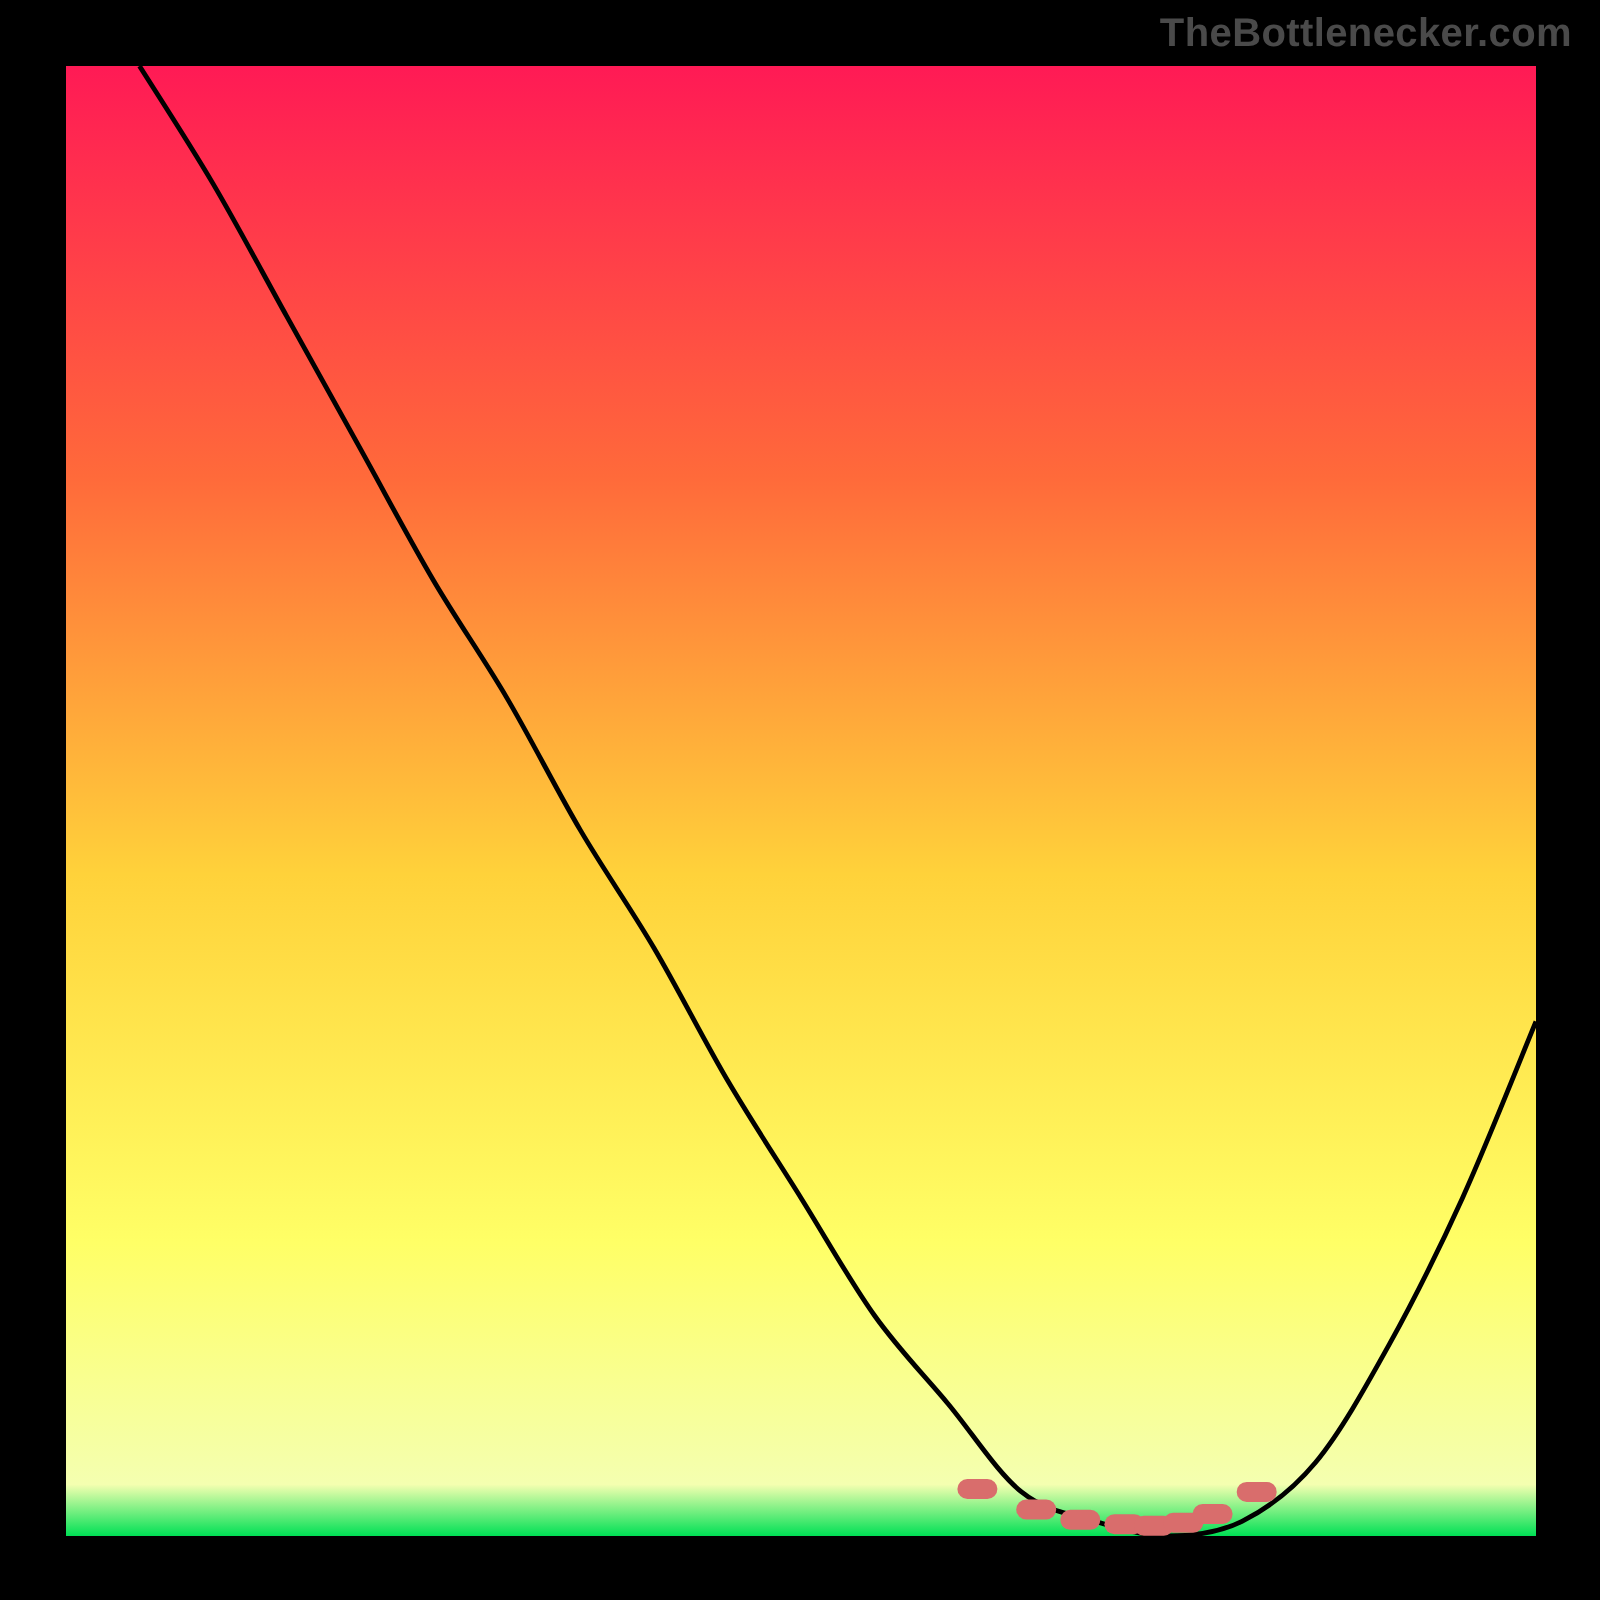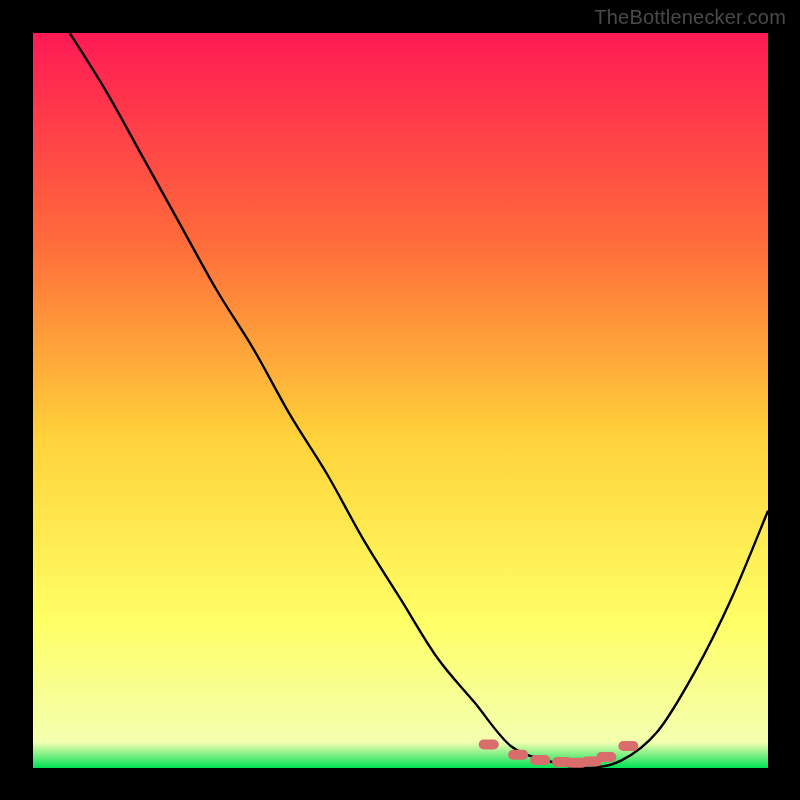--- a/index.html
+++ b/index.html
@@ -15,21 +15,21 @@
     position: relative;
     width: 800px;
     height: 800px;
   }
   .attribution {
     position: absolute;
     top: 6px;
     right: 14px;
     color: #4a4a4a;
     font-size: 20px;
-    font-weight: 400;
+    font-weight: 700;
     letter-spacing: 0.2px;
   }
   .plot {
     position: absolute;
     left: 33px;
     top: 33px;
     width: 735px;
     height: 735px;
   }
   .plot svg {

